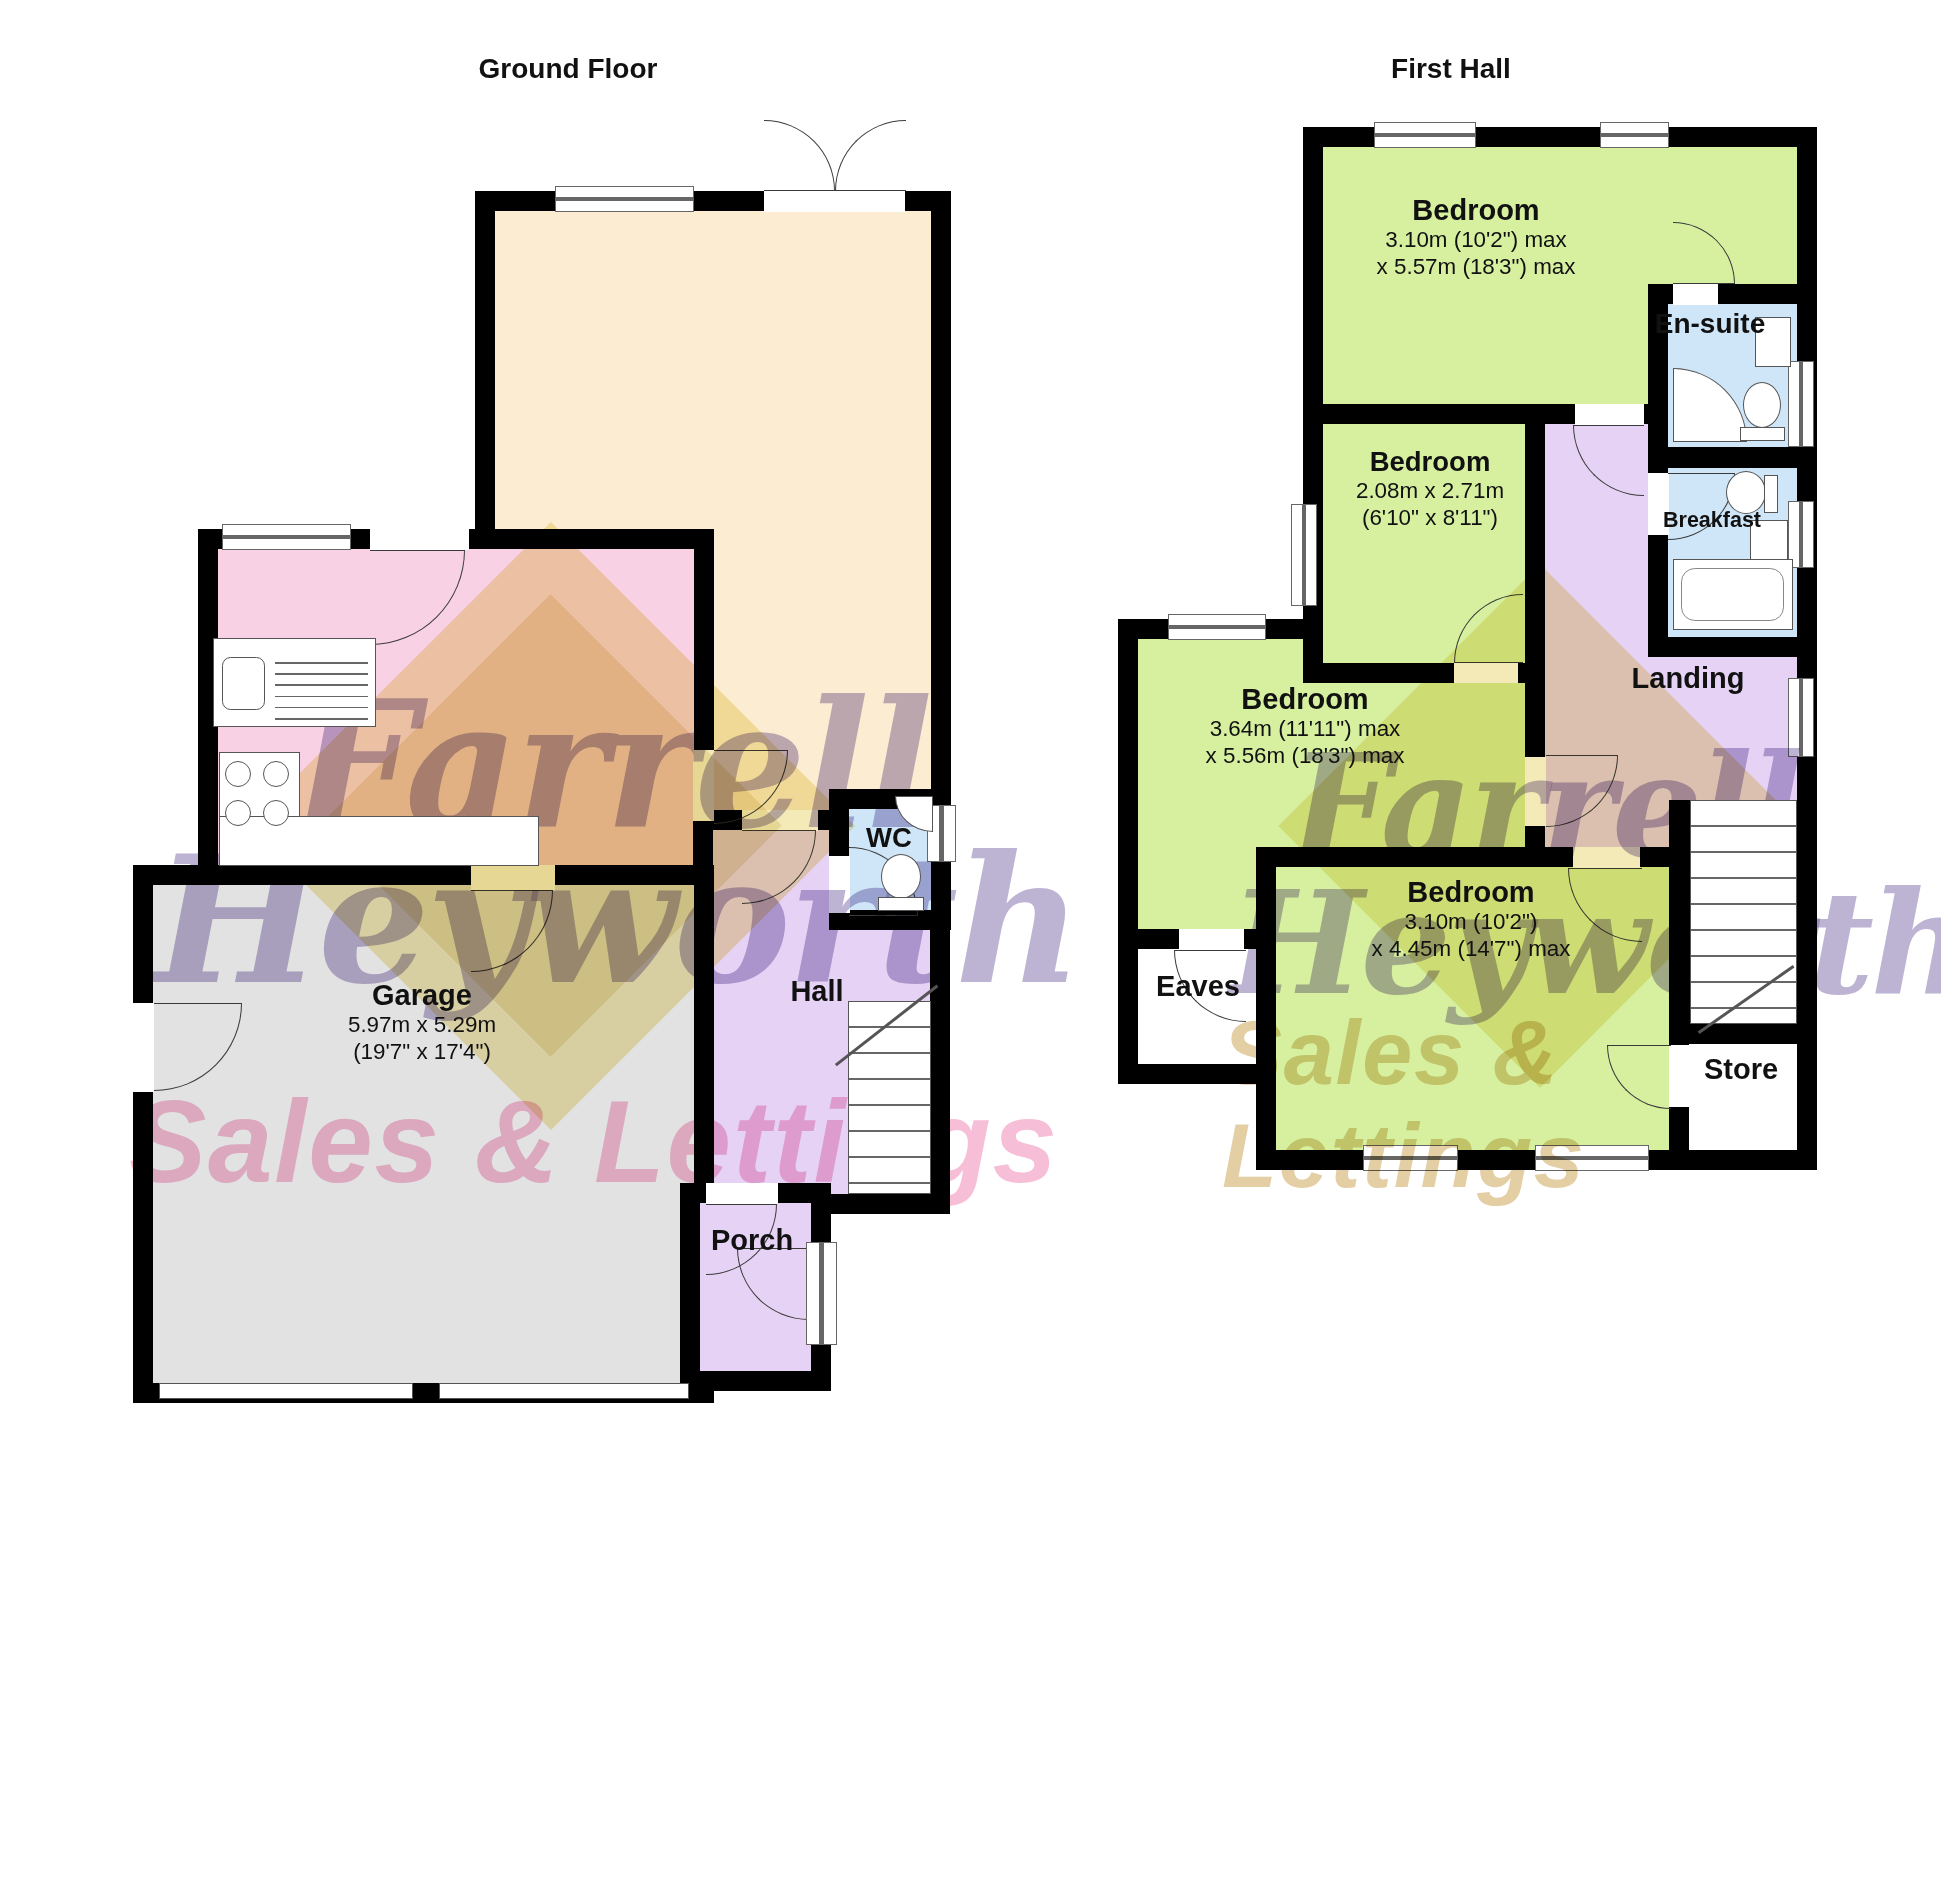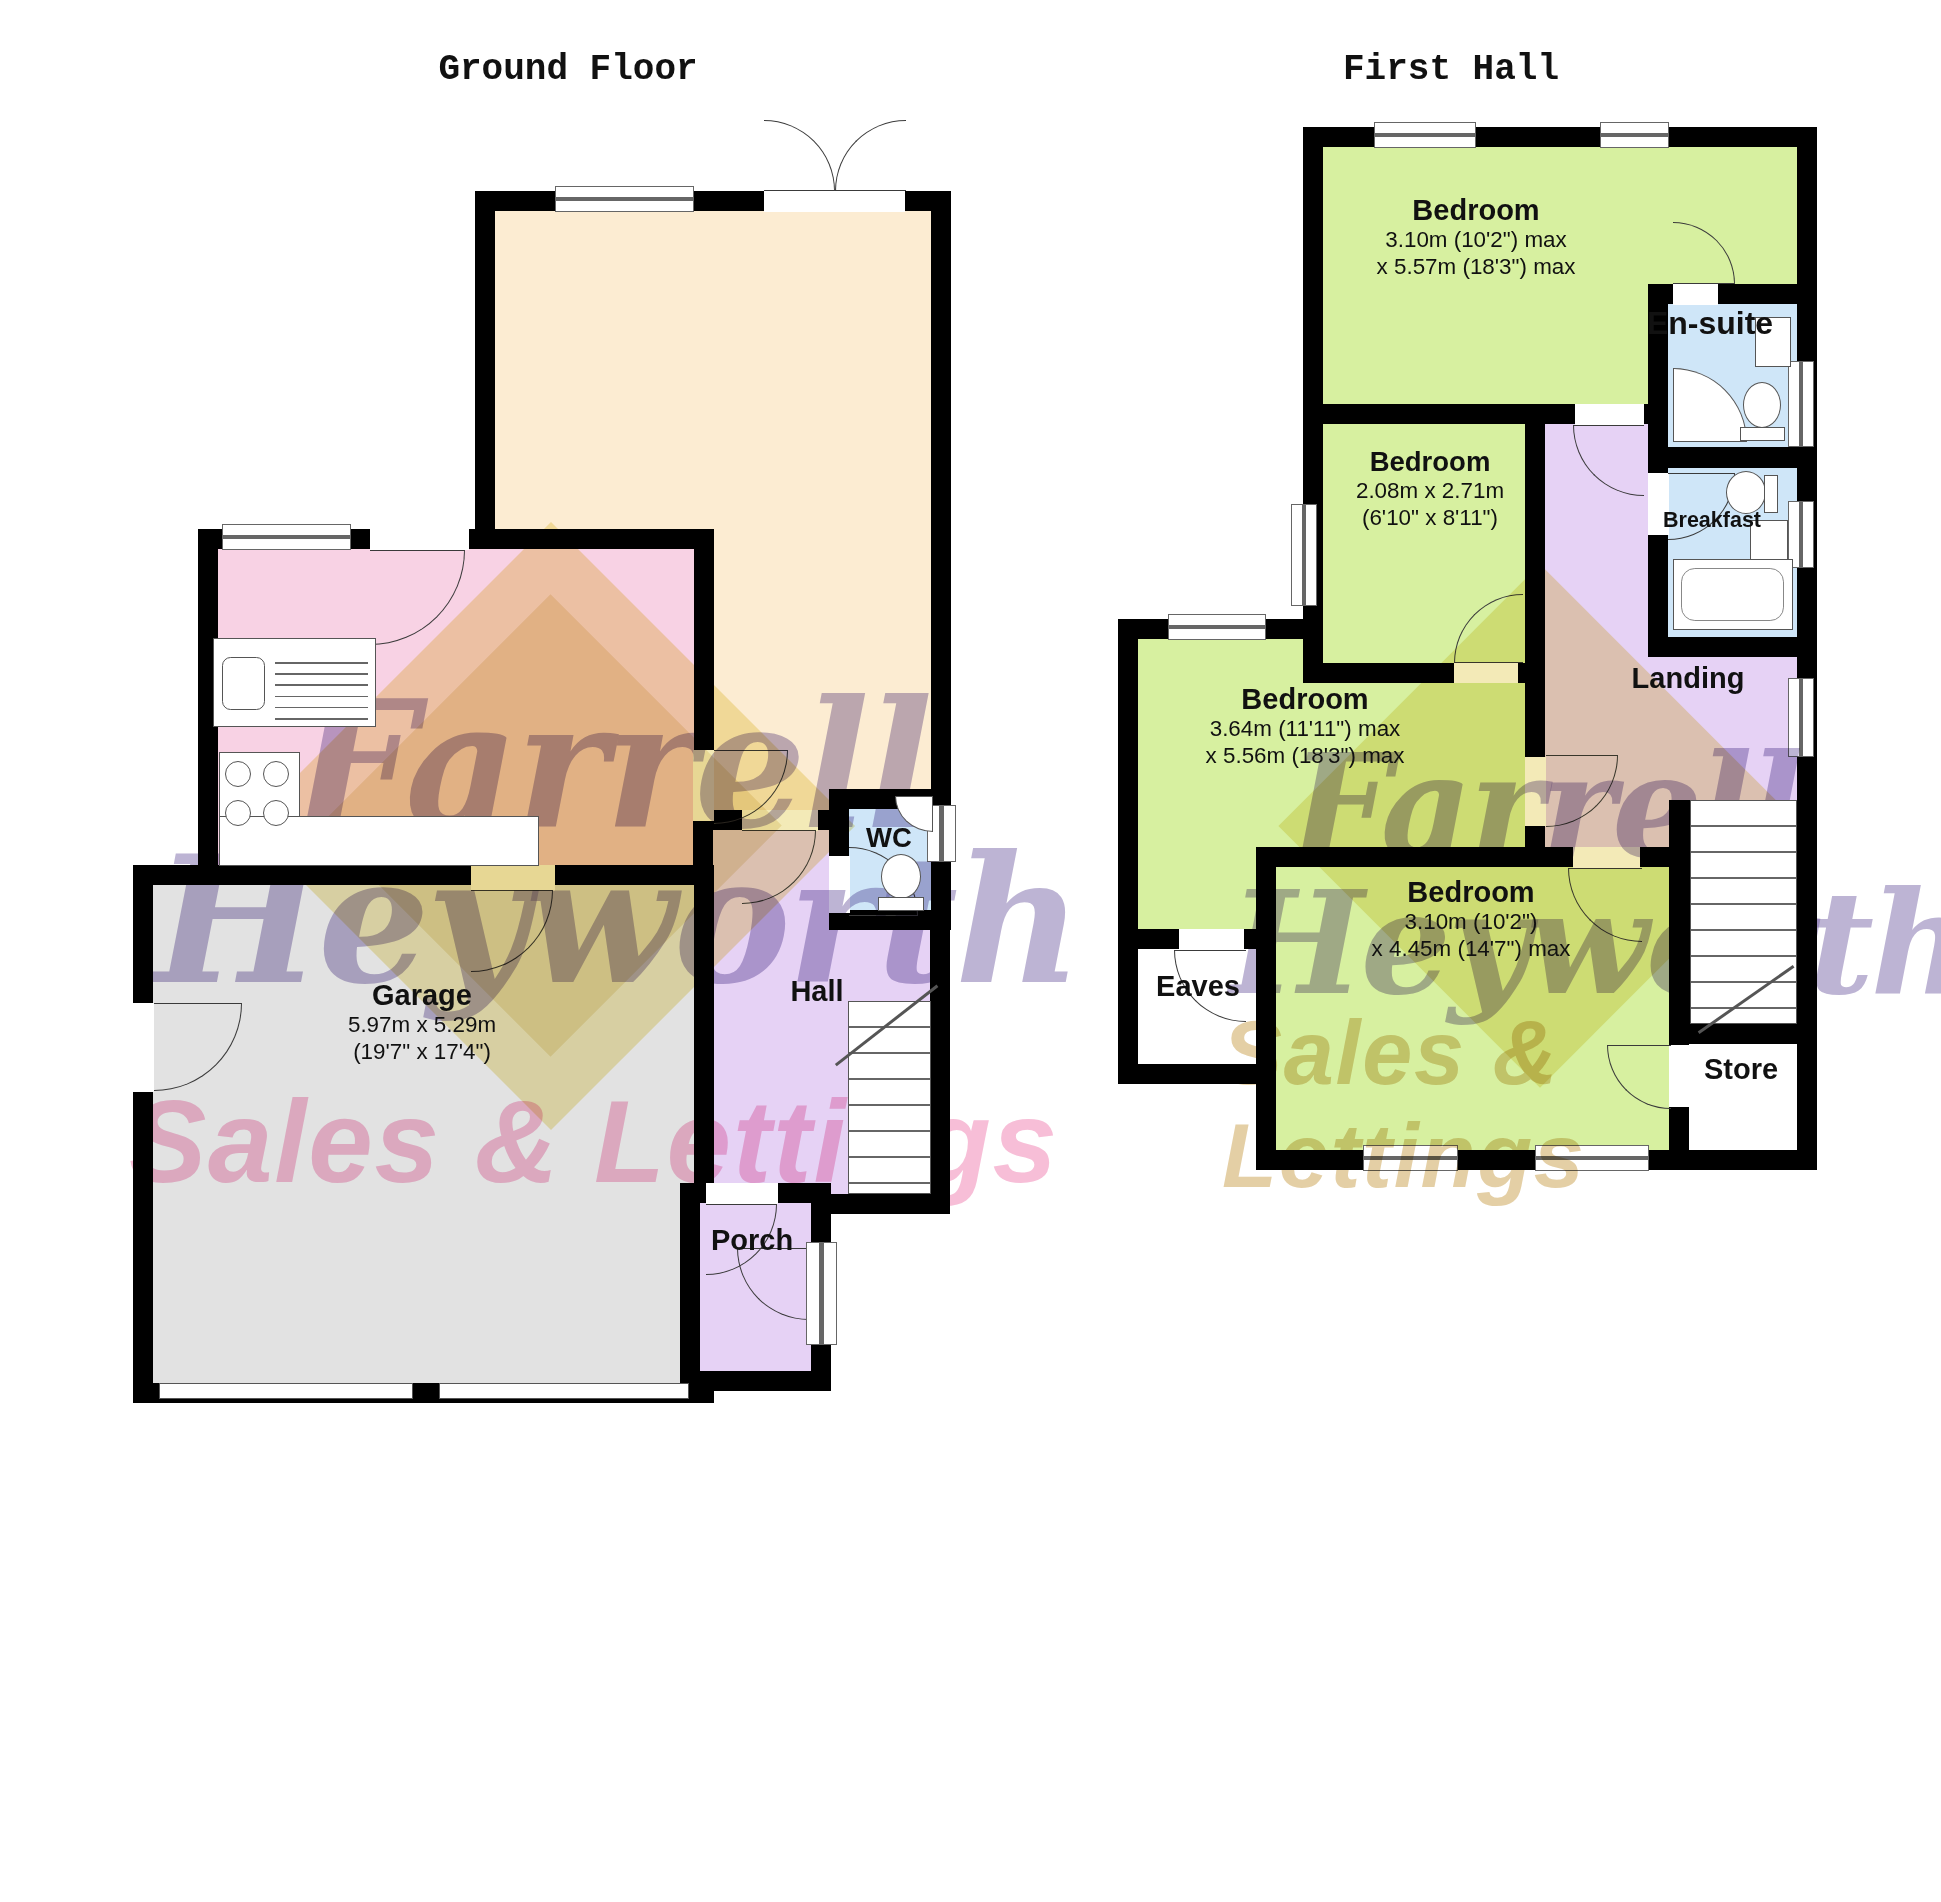--- a/index.html
+++ b/index.html
@@ -20,21 +20,21 @@
   .fx{position:absolute;z-index:55;box-sizing:border-box;background:#fff;border:1.7px solid #555;}
   .stairs{position:absolute;z-index:55;box-sizing:border-box;border:1.7px solid #555;
           background:repeating-linear-gradient(to bottom,#fff 0 24px,#666 24px 26px);}
   .diag{position:absolute;z-index:56;height:2.6px;background:#555;}
   .burner{position:absolute;z-index:56;width:26px;height:26px;border:1.7px solid #555;border-radius:50%;background:#fff;box-sizing:border-box;}
   .drainer{position:absolute;z-index:56;background:repeating-linear-gradient(to bottom,#666 0 1.7px,transparent 1.7px 11.2px);}
   .rlabel{position:absolute;z-index:60;transform:translate(-50%,-50%);text-align:center;
           color:#111;line-height:1.18;white-space:nowrap;}
   .rname{font-weight:bold;font-size:29px;}
   .rdim{font-size:22.4px;}
-  .floor-title{position:absolute;z-index:60;transform:translate(-50%,-50%);font-weight:bold;font-size:36px;color:#111;font-family:Liberation Mono, monospace;}
+  .floor-title{position:absolute;z-index:60;transform:translate(-50%,-50%);font-weight:bold;font-size:28px;color:#111;}
   .wm{position:absolute;z-index:50;mix-blend-mode:multiply;pointer-events:none;}
   .wm-text{font-family:"DejaVu Serif",serif;font-weight:bold;font-style:italic;letter-spacing:-3.4px;}
   .wm-tag{font-family:"Liberation Sans",sans-serif;font-weight:bold;font-style:italic;letter-spacing:1.7px;}
   .wm-diamond{transform:rotate(45deg);}
 </style>
 </head>
 <body>
 
 <div id="plan">
 
@@ -172,21 +172,21 @@
   <div class="rlabel" style="left:752px;top:1240px">
     <div class="rname">Porch</div>
   </div>
 
   <div class="rlabel" style="left:1476px;top:237px">
     <div class="rname">Bedroom</div>
     <div class="rdim">3.10m (10'2") max</div>
     <div class="rdim">x 5.57m (18'3") max</div>
   </div>
   <div class="rlabel" style="left:1710px;top:324px">
-    <div class="rname" style="font-size:32px">En-suite</div>
+    <div class="rname" style="font-size:28px">En-suite</div>
   </div>
   <div class="rlabel" style="left:1430px;top:489px">
     <div class="rname" style="font-size:27.5px">Bedroom</div>
     <div class="rdim">2.08m x 2.71m</div>
     <div class="rdim">(6'10" x 8'11")</div>
   </div>
   <div class="rlabel" style="left:1712px;top:521px">
     <div class="rname" style="font-size:21.5px">Breakfast</div>
   </div>
   <div class="rlabel" style="left:1688px;top:678px">

